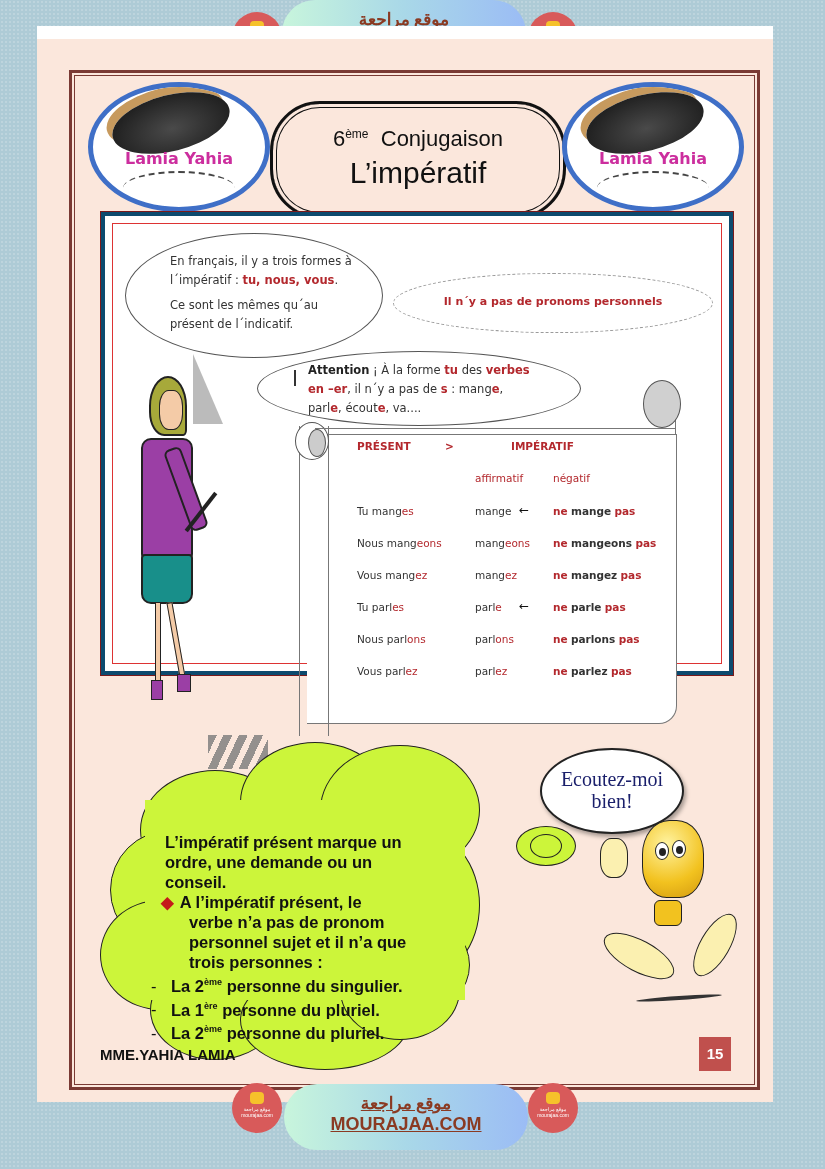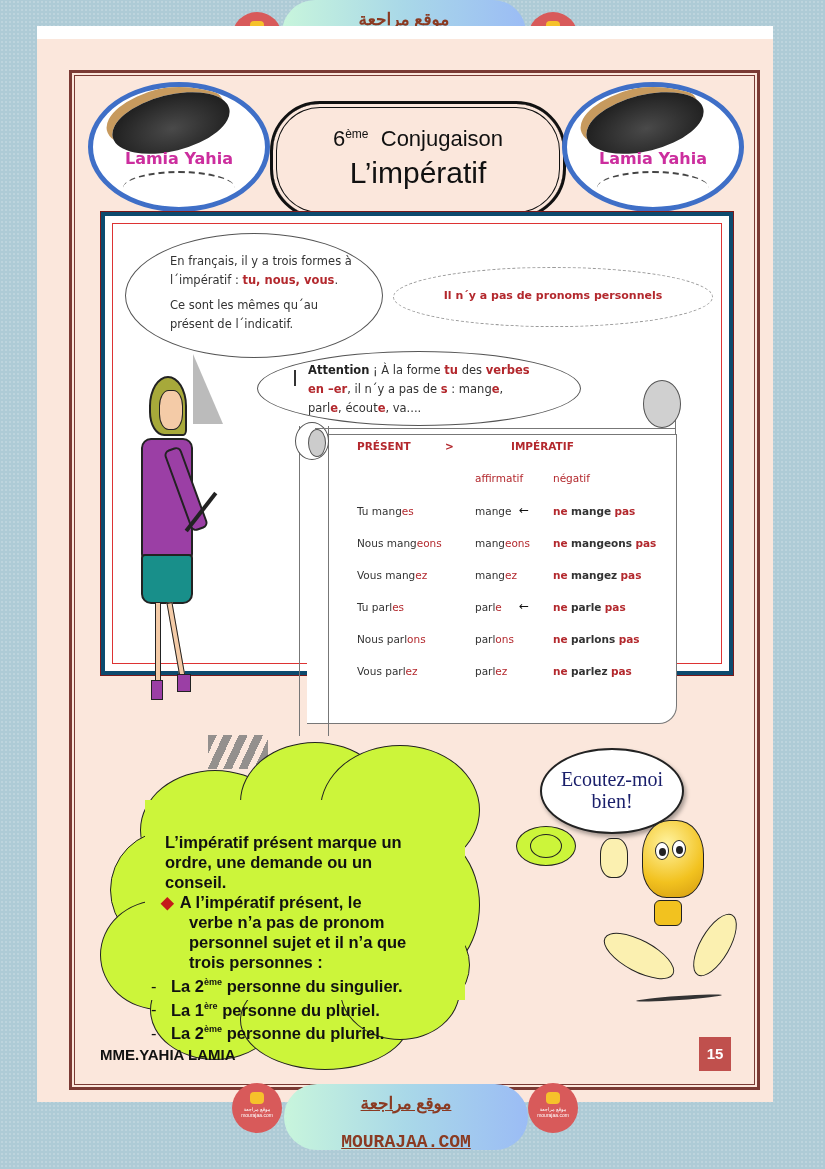--- a/index.html
+++ b/index.html
@@ -24,22 +24,22 @@
     position: absolute; left: 74px; top: 75px; width: 681px; height: 1010px;
     border: 1px solid #7a3a34;
   }
   
   .wm {
     position: absolute; left: 282px; width: 244px; height: 66px;
     border-radius: 34px;
     background: linear-gradient(90deg, #c8f5dc 0%, #a9d8e8 50%, #9bbcf5 100%);
     text-align: center; color: #8a3a22; font-weight: bold;
   }
-  .wm .ar { font-family: Liberation Sans, sans-serif; font-size: 17px; text-decoration: underline; margin-top: 9px; display: block; }
-  .wm .en { font-family: Liberation Mono, monospace; font-size: 18px; text-decoration: underline; display: block; margin-top: 18px; }
+  .wm .ar { font-family: Liberation Serif, serif; font-size: 17px; text-decoration: underline; margin-top: 9px; display: block; }
+  .wm .en { font-family: Liberation Sans, sans-serif; font-size: 18px; text-decoration: underline; display: block; margin-top: 0; }
   .wm-badge {
     position: absolute; width: 50px; height: 50px; border-radius: 50%;
     background: #d85a5a; text-align: center; color: #fff;
   }
   .wm-badge .b-ico {
     display: block; width: 14px; height: 12px; margin: 9px auto 2px; border-radius: 4px; background: #f6c22b;
   }
   .wm-badge .b-txt { font-size: 5px; line-height: 6px; display: block; }
 
   
@@ -77,21 +77,21 @@
     border: 4px solid #0c4a6e; box-shadow: 0 0 0 1px #7a1a1a; background: #fff;
   }
   .panel-inner { position: absolute; left: 7px; top: 7px; right: 7px; bottom: 7px; background: #ffffff; border: 1px solid #d33; }
   .bubble {
     position: absolute; border: 1.5px solid #555; border-radius: 50%; background: #fff;
     font-family: "DejaVu Sans", sans-serif; color: #333;
   }
   .b1 { left: 20px; top: 17px; width: 258px; height: 125px; font-size: 11.5px; padding: 18px 0 0 44px; line-height: 19px; }
   .b1 p { margin-bottom: 6px; }
   .b2 {
-    left: 288px; top: 51px; width: 320px; height: 60px; border: 1.5px dashed #9a9a9a;
+    left: 288px; top: 57px; width: 320px; height: 60px; border: 1.5px dashed #9a9a9a;
     text-align: center; font-size: 11px; font-weight: bold; color: #b3282d; line-height: 56px;
   }
   .b3 { left: 152px; top: 135px; width: 324px; height: 75px; font-size: 11.5px; padding: 9px 0 0 50px; line-height: 19px; }
   .b3 .bar { position: absolute; left: 36px; top: 18px; width: 2px; height: 16px; background: #333; }
   .red { color: #b3282d; font-weight: bold; }
   .rn { color: #b3282d; text-align: center; }
   .bold { font-weight: bold; color: #222; }
   .tail {
     position: absolute; width: 0; height: 0; border-style: solid;
   }

